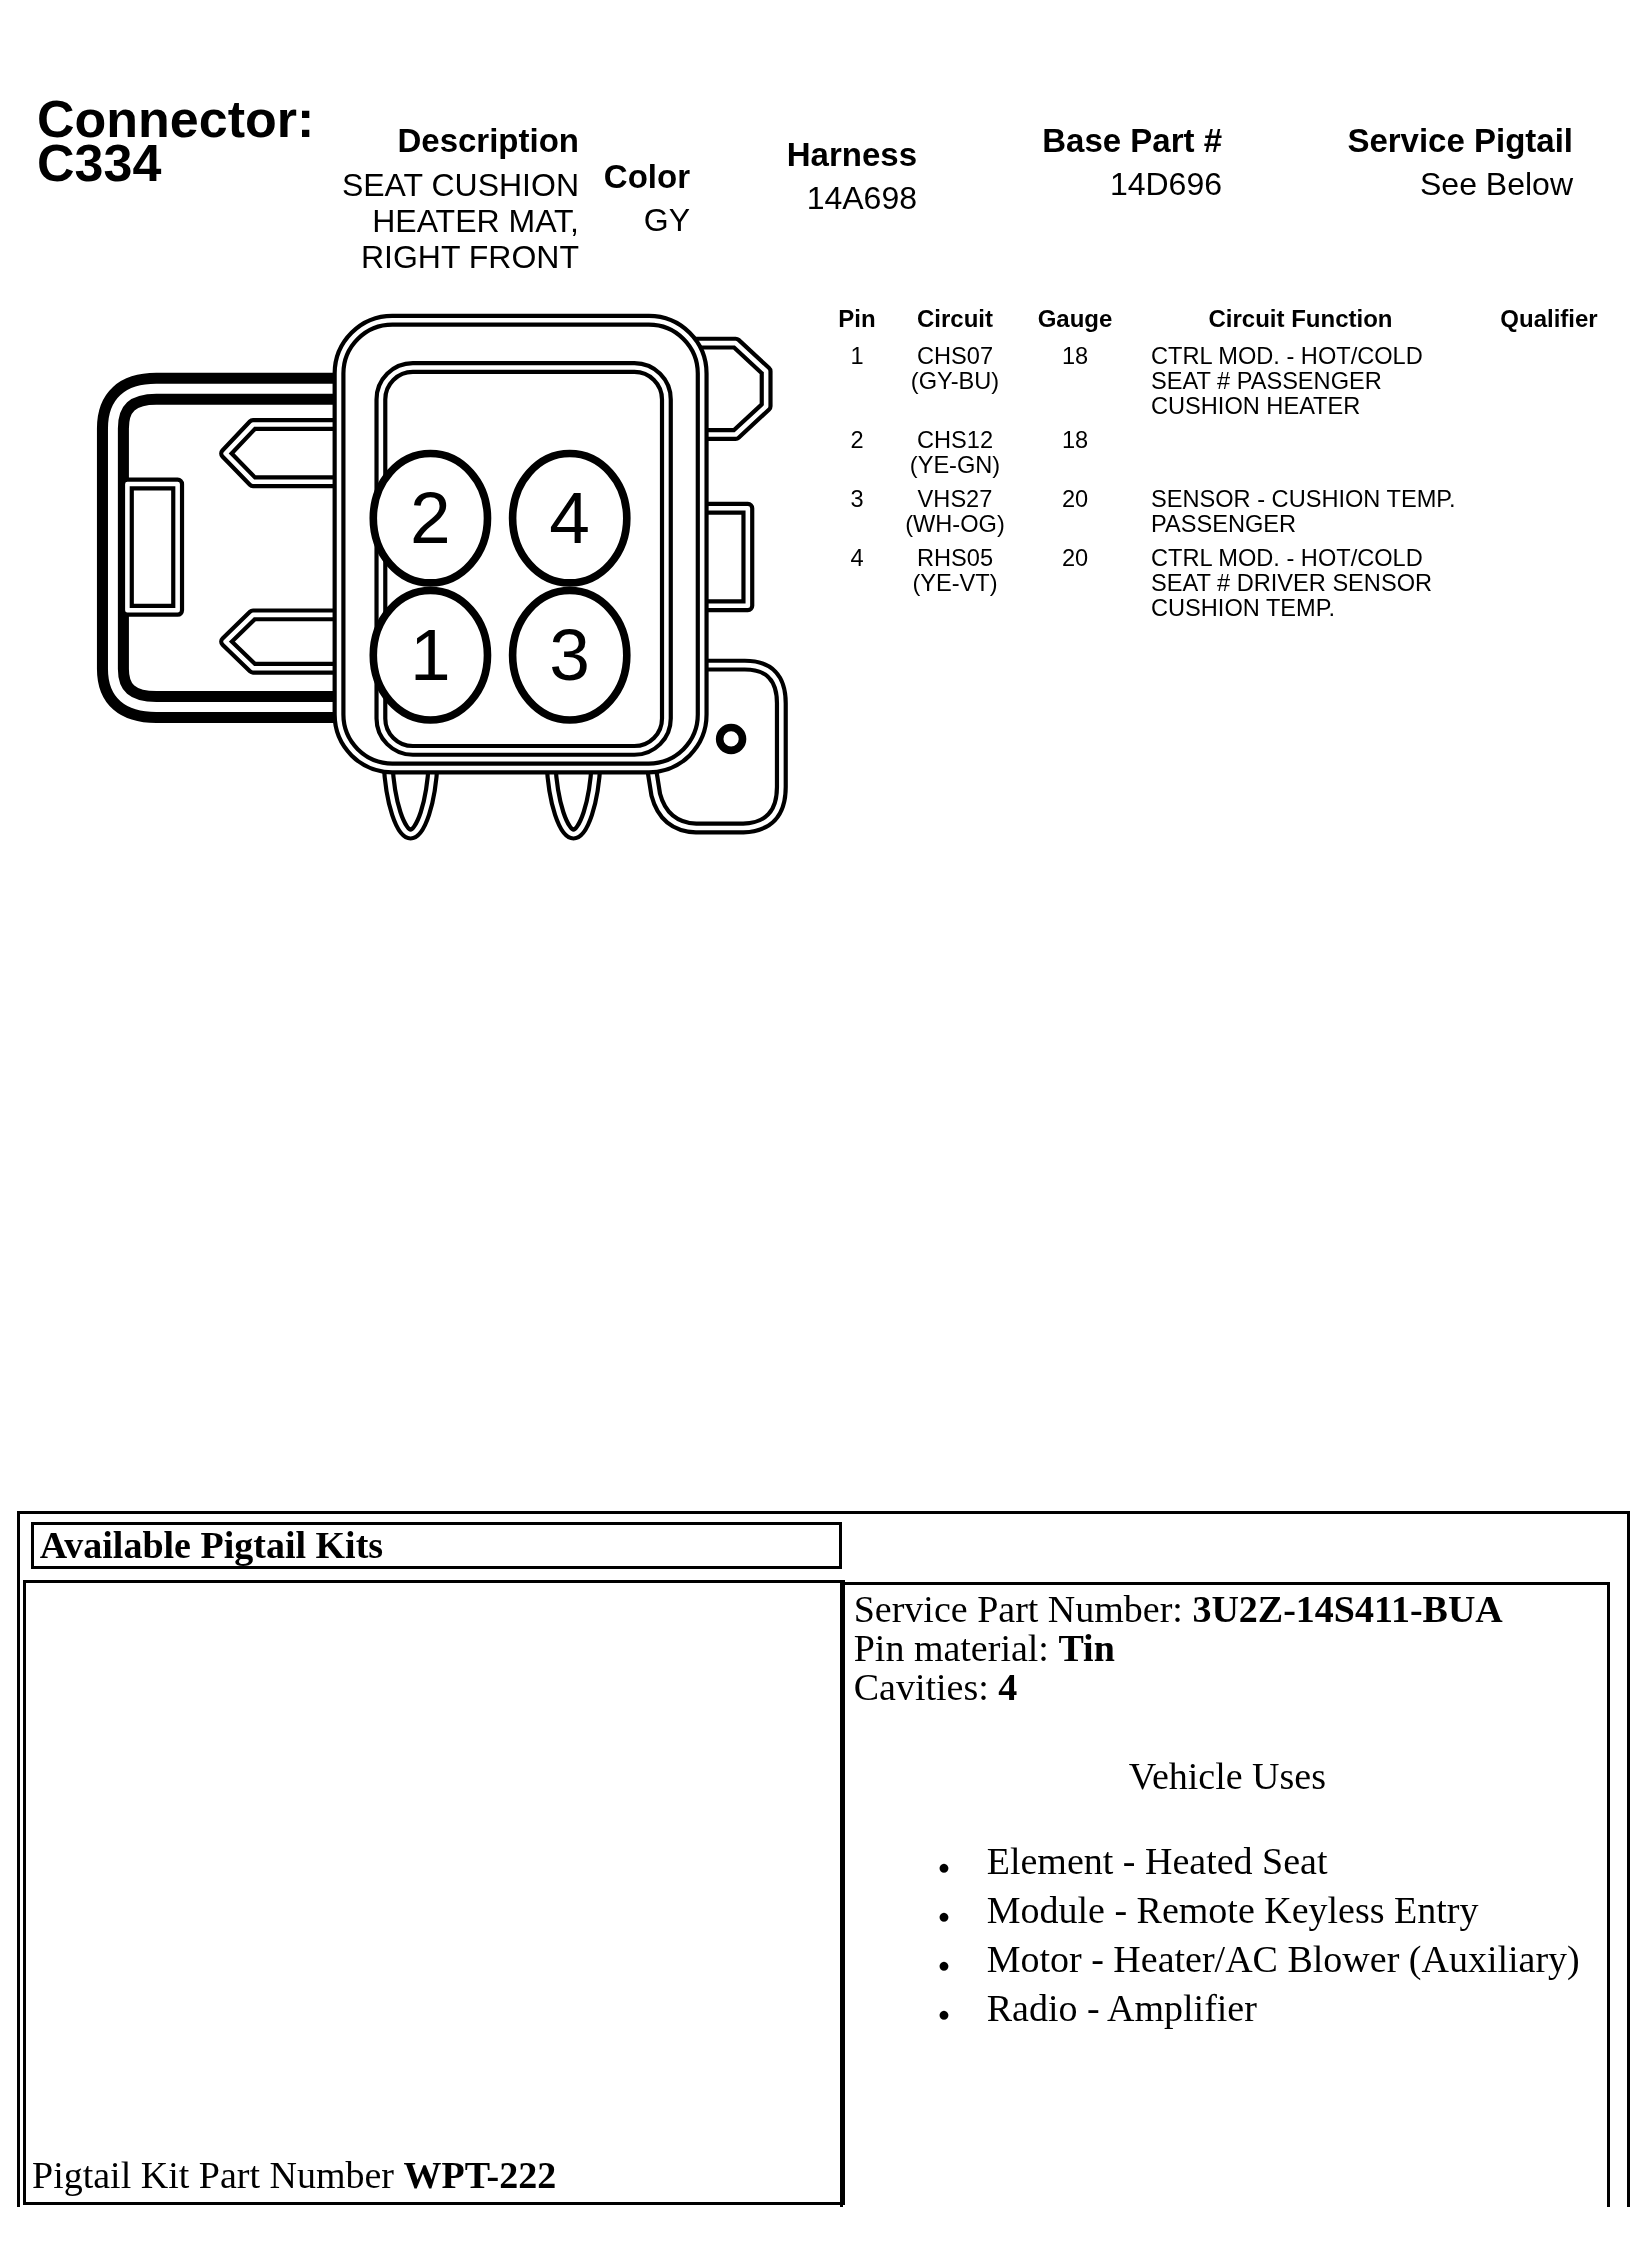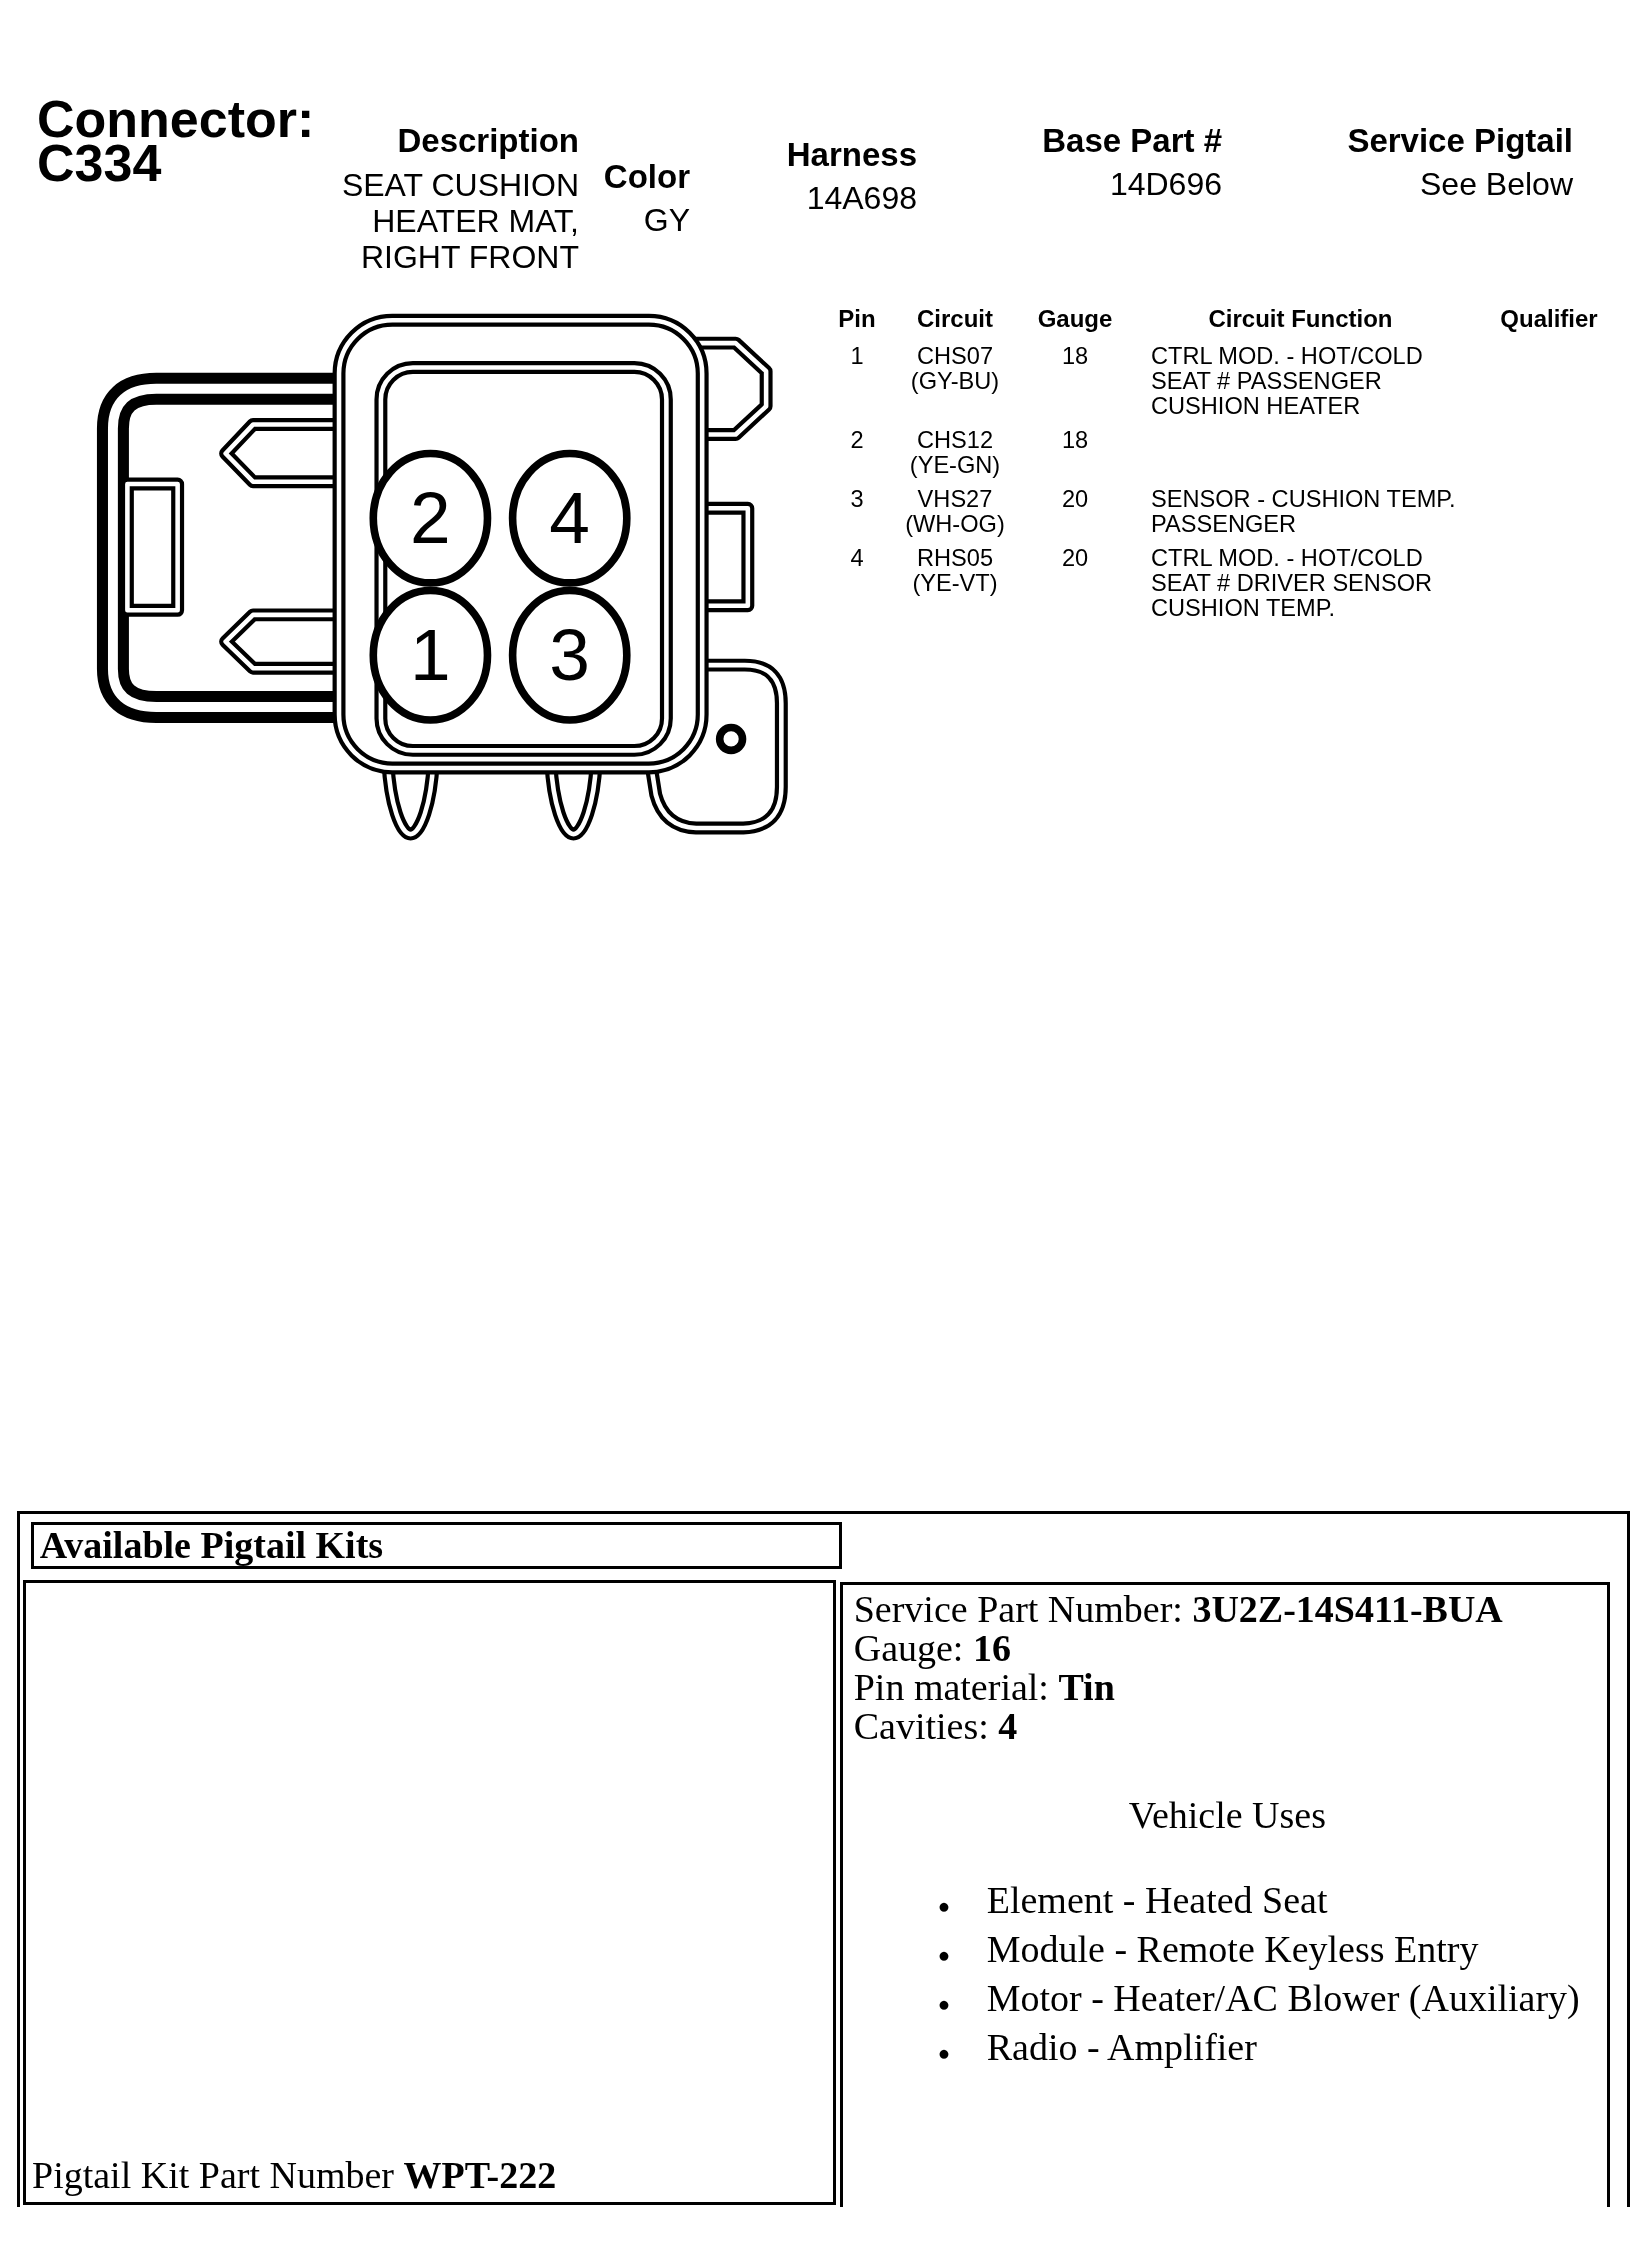--- a/index.html
+++ b/index.html
@@ -41,21 +41,21 @@
   .c-pin,.c-circuit,.c-gauge{text-align:center;}
   .c-func{text-align:left;padding-left:19px;}
   .c-func div,.c-circuit div{white-space:nowrap;}
 
   
   .pigtail{left:17px;top:1511px;width:1607px;height:693px;
            border-top:3.8px solid #000;border-left:3.8px solid #000;border-right:3.8px solid #000;
            font-family:"Liberation Serif", serif;font-size:38px;}
   .pk-titlebox{left:10.7px;top:8px;width:799px;height:41px;border:3.8px solid #000;
                font-weight:bold;line-height:41px;padding-left:6px;}
-  .pk-leftcell{left:3px;top:66px;width:807px;height:619px;border:3.8px solid #000;}
+  .pk-leftcell{left:3px;top:66px;width:807px;height:619px;border:3.8px solid #000;padding-left:9px;}
   .pk-kitline{position:absolute;left:6px;bottom:4.6px;white-space:nowrap;}
   .pk-rightcell{left:820px;top:68px;width:770px;height:625px;box-sizing:border-box;
                 border-top:3.8px solid #000;border-left:3.8px solid #000;border-right:3.8px solid #000;
                 padding:4.6px 6px 0 10.7px;}
   .pk-line{line-height:39px;white-space:nowrap;}
   .pk-line b, .pk-kitline b{font-weight:bold;}
   .pk-uses-title{margin-top:50px;line-height:39px;text-align:center;}
   .pk-list{list-style:none;margin:44px 0 0 0;padding:0;}
   .pk-list li{display:flex;align-items:baseline;line-height:43px;padding-left:84px;}
   .bullet{width:49px;font-size:20.6px;flex:0 0 49px;}
@@ -212,23 +212,20 @@
     <div class="pk-kitline">
       <span>Pigtail Kit Part Number </span><b>WPT-222</b>
     </div>
   </div>
 
   <div class="abs pk-rightcell">
     <div class="pk-line">
       <span>Service Part Number: </span><b>3U2Z-14S411-BUA</b>
     </div>
     <div class="pk-line">
-      <span>Gauge: </span><b>16</b>
-    </div>
-    <div class="pk-line">
       <span>Pin material: </span><b>Tin</b>
     </div>
     <div class="pk-line">
       <span>Cavities: </span><b>4</b>
     </div>
 
     <div class="pk-uses-title">Vehicle Uses</div>
 
     <ul class="pk-list">
       <li>

